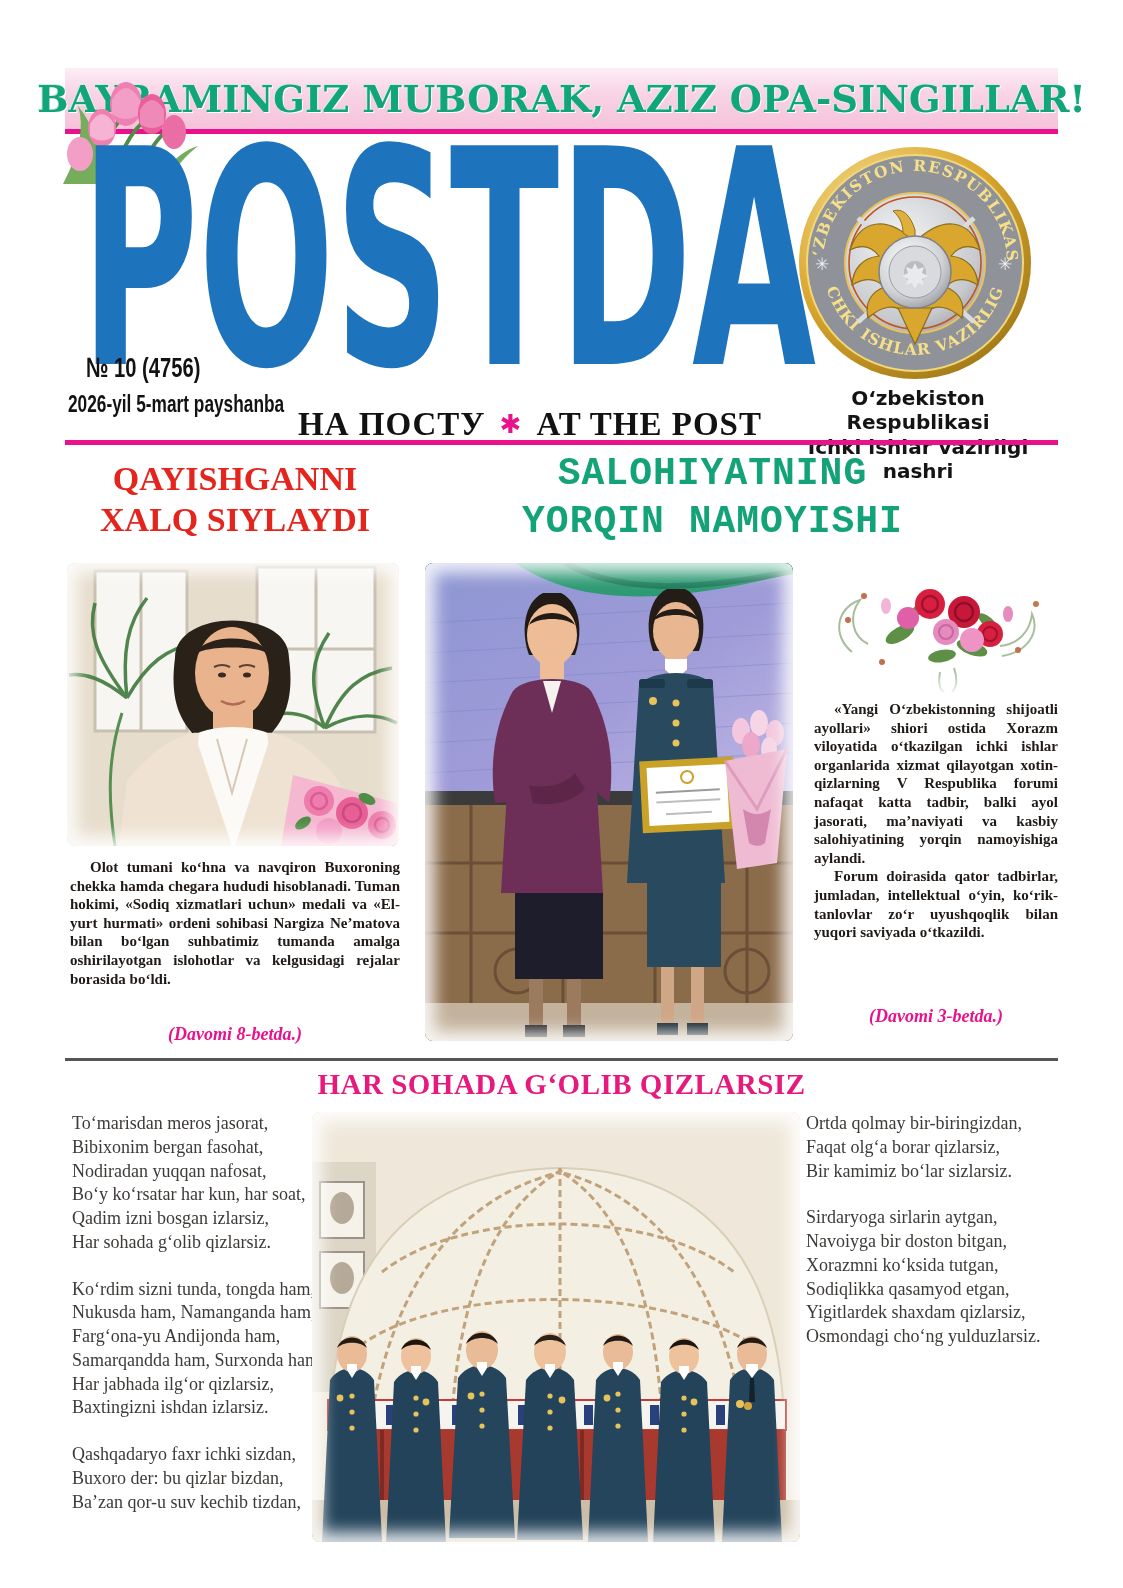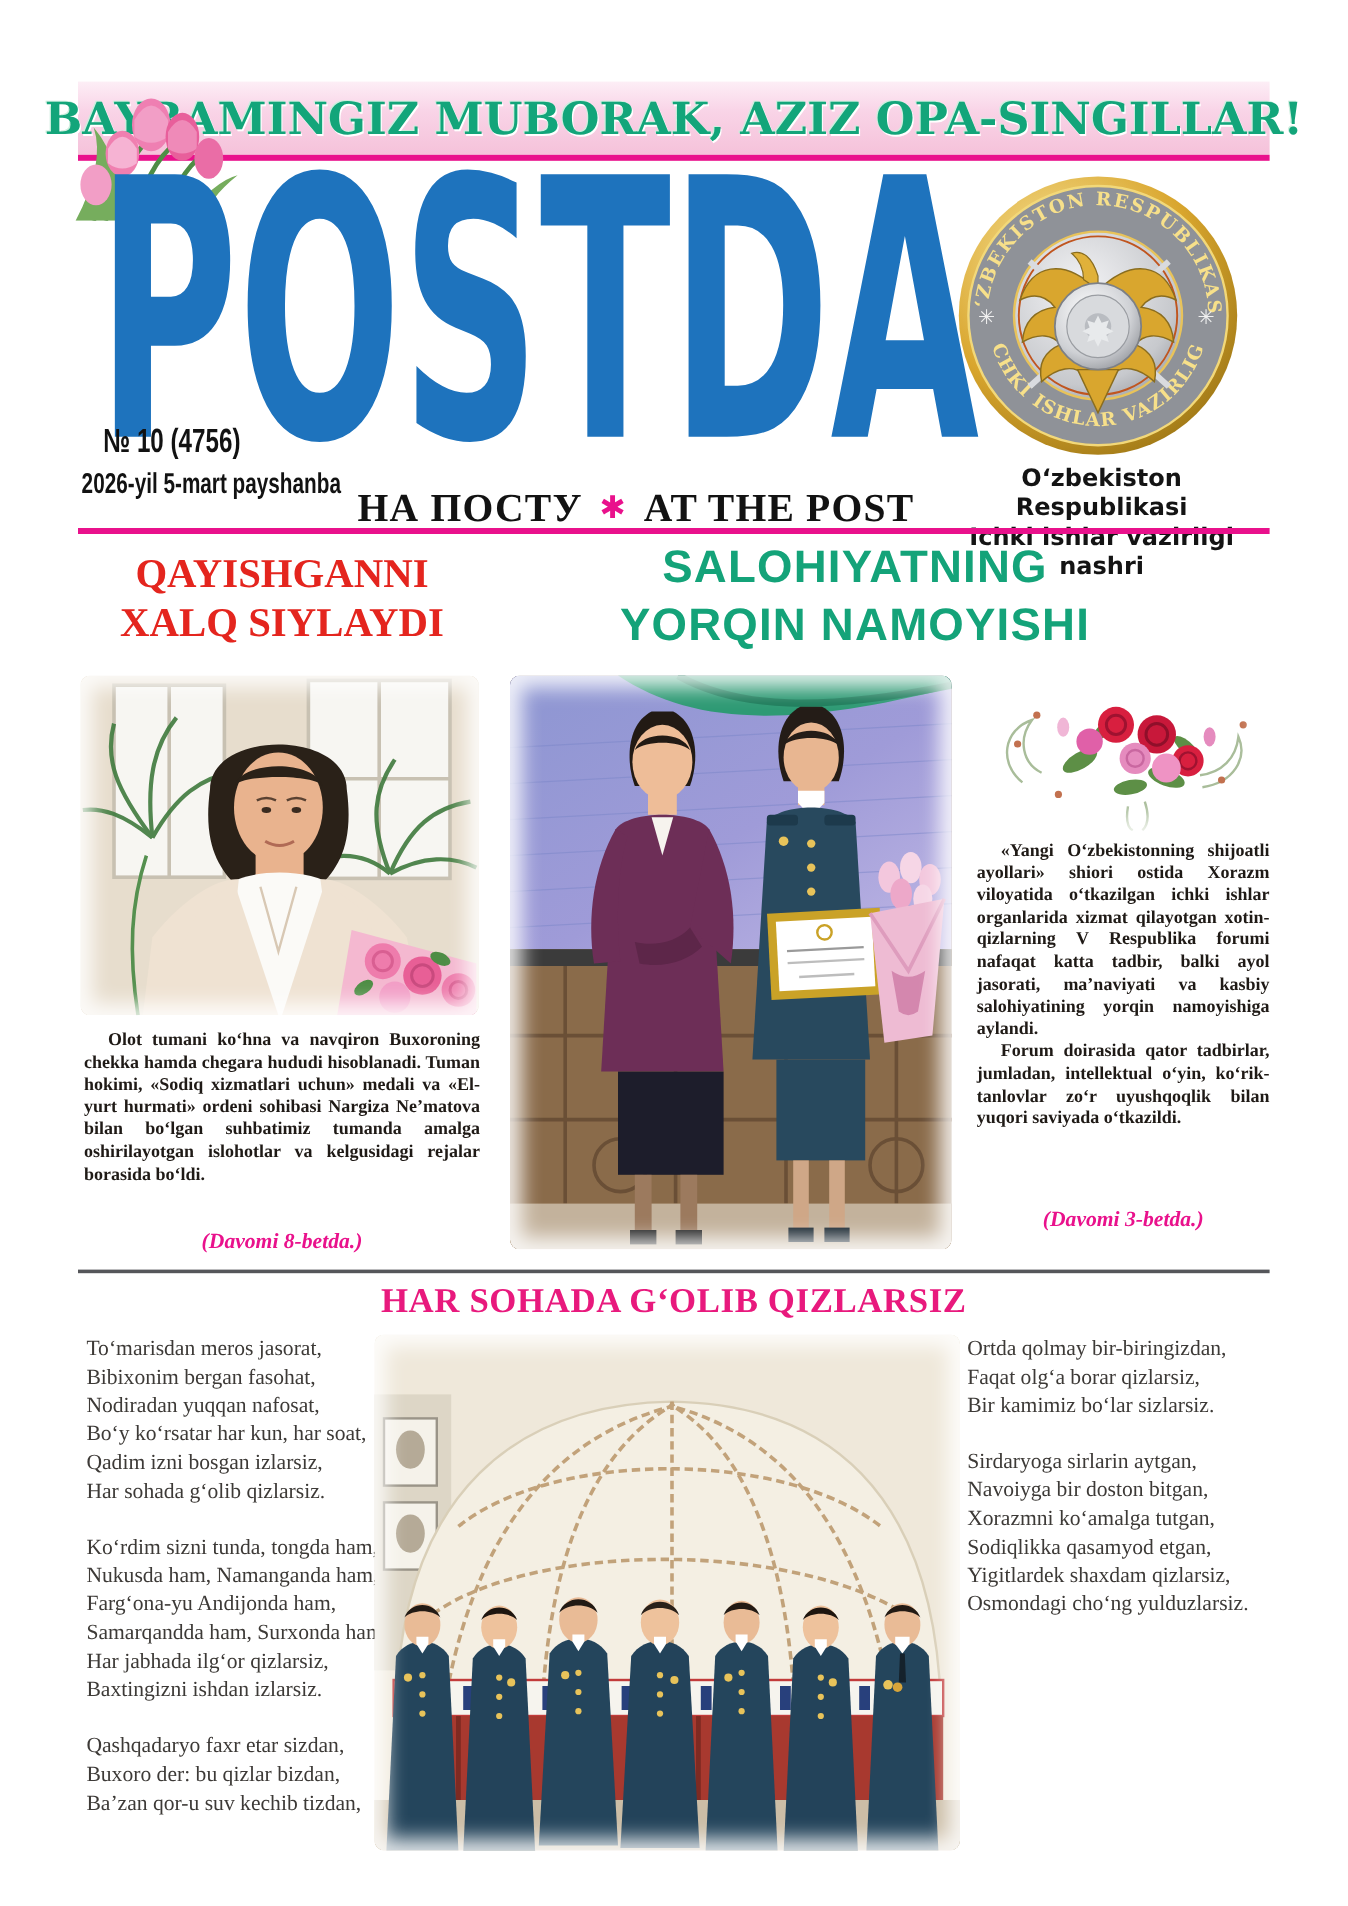--- a/index.html
+++ b/index.html
@@ -27,21 +27,21 @@
               color:#121212; letter-spacing:1px; white-space:nowrap; text-align:center; }
   .subtitle .star { color:#e9118c; font-family:"DejaVu Sans", sans-serif; font-size:26px; padding:0 14px; vertical-align:2px; }
   .publisher { font-family:"DejaVu Sans", sans-serif; font-weight:bold; font-size:20px;
                line-height:1.22; color:#141414; text-align:center; }
   .rule-magenta { background:#e9118c; height:5px; }
 
   
   .headline-red { color:#e4251e; font-weight:bold; font-size:34px; line-height:1.22;
                   text-align:center; font-family:"Liberation Serif", serif; }
   .headline-green { color:#14a379; font-weight:bold; font-size:38px; line-height:1.25;
-                  text-align:center; font-family:Liberation Sans, sans-serif; letter-spacing:1px; }
+                  text-align:center; font-family:Liberation Mono, monospace; letter-spacing:1px; }
   .headline-pink { color:#e8197d; font-weight:bold; font-size:29px; text-align:center;
                   font-family:"Liberation Serif", serif; letter-spacing:0.5px; }
 
   
   .body-copy { font-family:"Liberation Serif", serif; font-weight:bold; font-size:15px;
                line-height:1.24; text-align:justify; color:#1f1a16; }
   .body-copy p { text-indent:20px; }
   .continuation { font-family:"Liberation Serif", serif; font-weight:bold; font-style:italic;
                   font-size:18px; color:#e9118c; text-align:center; }
 
@@ -383,21 +383,21 @@
       </div>
       <div class="stanza">
         <div class="poem-line">Ko‘rdim sizni tunda, tongda ham,</div>
         <div class="poem-line">Nukusda ham, Namanganda ham,</div>
         <div class="poem-line">Farg‘ona-yu Andijonda ham,</div>
         <div class="poem-line">Samarqandda ham, Surxonda ham,</div>
         <div class="poem-line">Har jabhada ilg‘or qizlarsiz,</div>
         <div class="poem-line">Baxtingizni ishdan izlarsiz.</div>
       </div>
       <div class="stanza">
-        <div class="poem-line">Qashqadaryo faxr etar sizdan,</div>
+        <div class="poem-line">Qashqadaryo faxr ichki sizdan,</div>
         <div class="poem-line">Buxoro der: bu qizlar bizdan,</div>
         <div class="poem-line">Ba’zan qor-u suv kechib tizdan,</div>
       </div>
     </div>
 
   <div class="abs photo vignette" style="left:312px; top:1112px; width:488px; height:430px;">
     <svg width="488" height="430" viewBox="0 0 488 430">
       <rect width="488" height="430" fill="#efe8da"></rect>
       <rect x="0" y="50" width="64" height="230" fill="#ddd6c6"></rect>
       <rect x="8" y="70" width="44" height="56" fill="#f5f2ea" stroke="#9a9488" stroke-width="2"></rect>
@@ -531,20 +531,20 @@
 
   <div class="abs poem" style="left:806px; top:1112px; width:252px;">
       <div class="stanza">
         <div class="poem-line">Ortda qolmay bir-biringizdan,</div>
         <div class="poem-line">Faqat olg‘a borar qizlarsiz,</div>
         <div class="poem-line">Bir kamimiz bo‘lar sizlarsiz.</div>
       </div>
       <div class="stanza">
         <div class="poem-line">Sirdaryoga sirlarin aytgan,</div>
         <div class="poem-line">Navoiyga bir doston bitgan,</div>
-        <div class="poem-line">Xorazmni ko‘amalga tutgan,</div>
+        <div class="poem-line">Xorazmni ko‘ksida tutgan,</div>
         <div class="poem-line">Sodiqlikka qasamyod etgan,</div>
         <div class="poem-line">Yigitlardek shaxdam qizlarsiz,</div>
         <div class="poem-line">Osmondagi cho‘ng yulduzlarsiz.</div>
       </div>
     </div>
 
 </div>
 
 </body></html>

